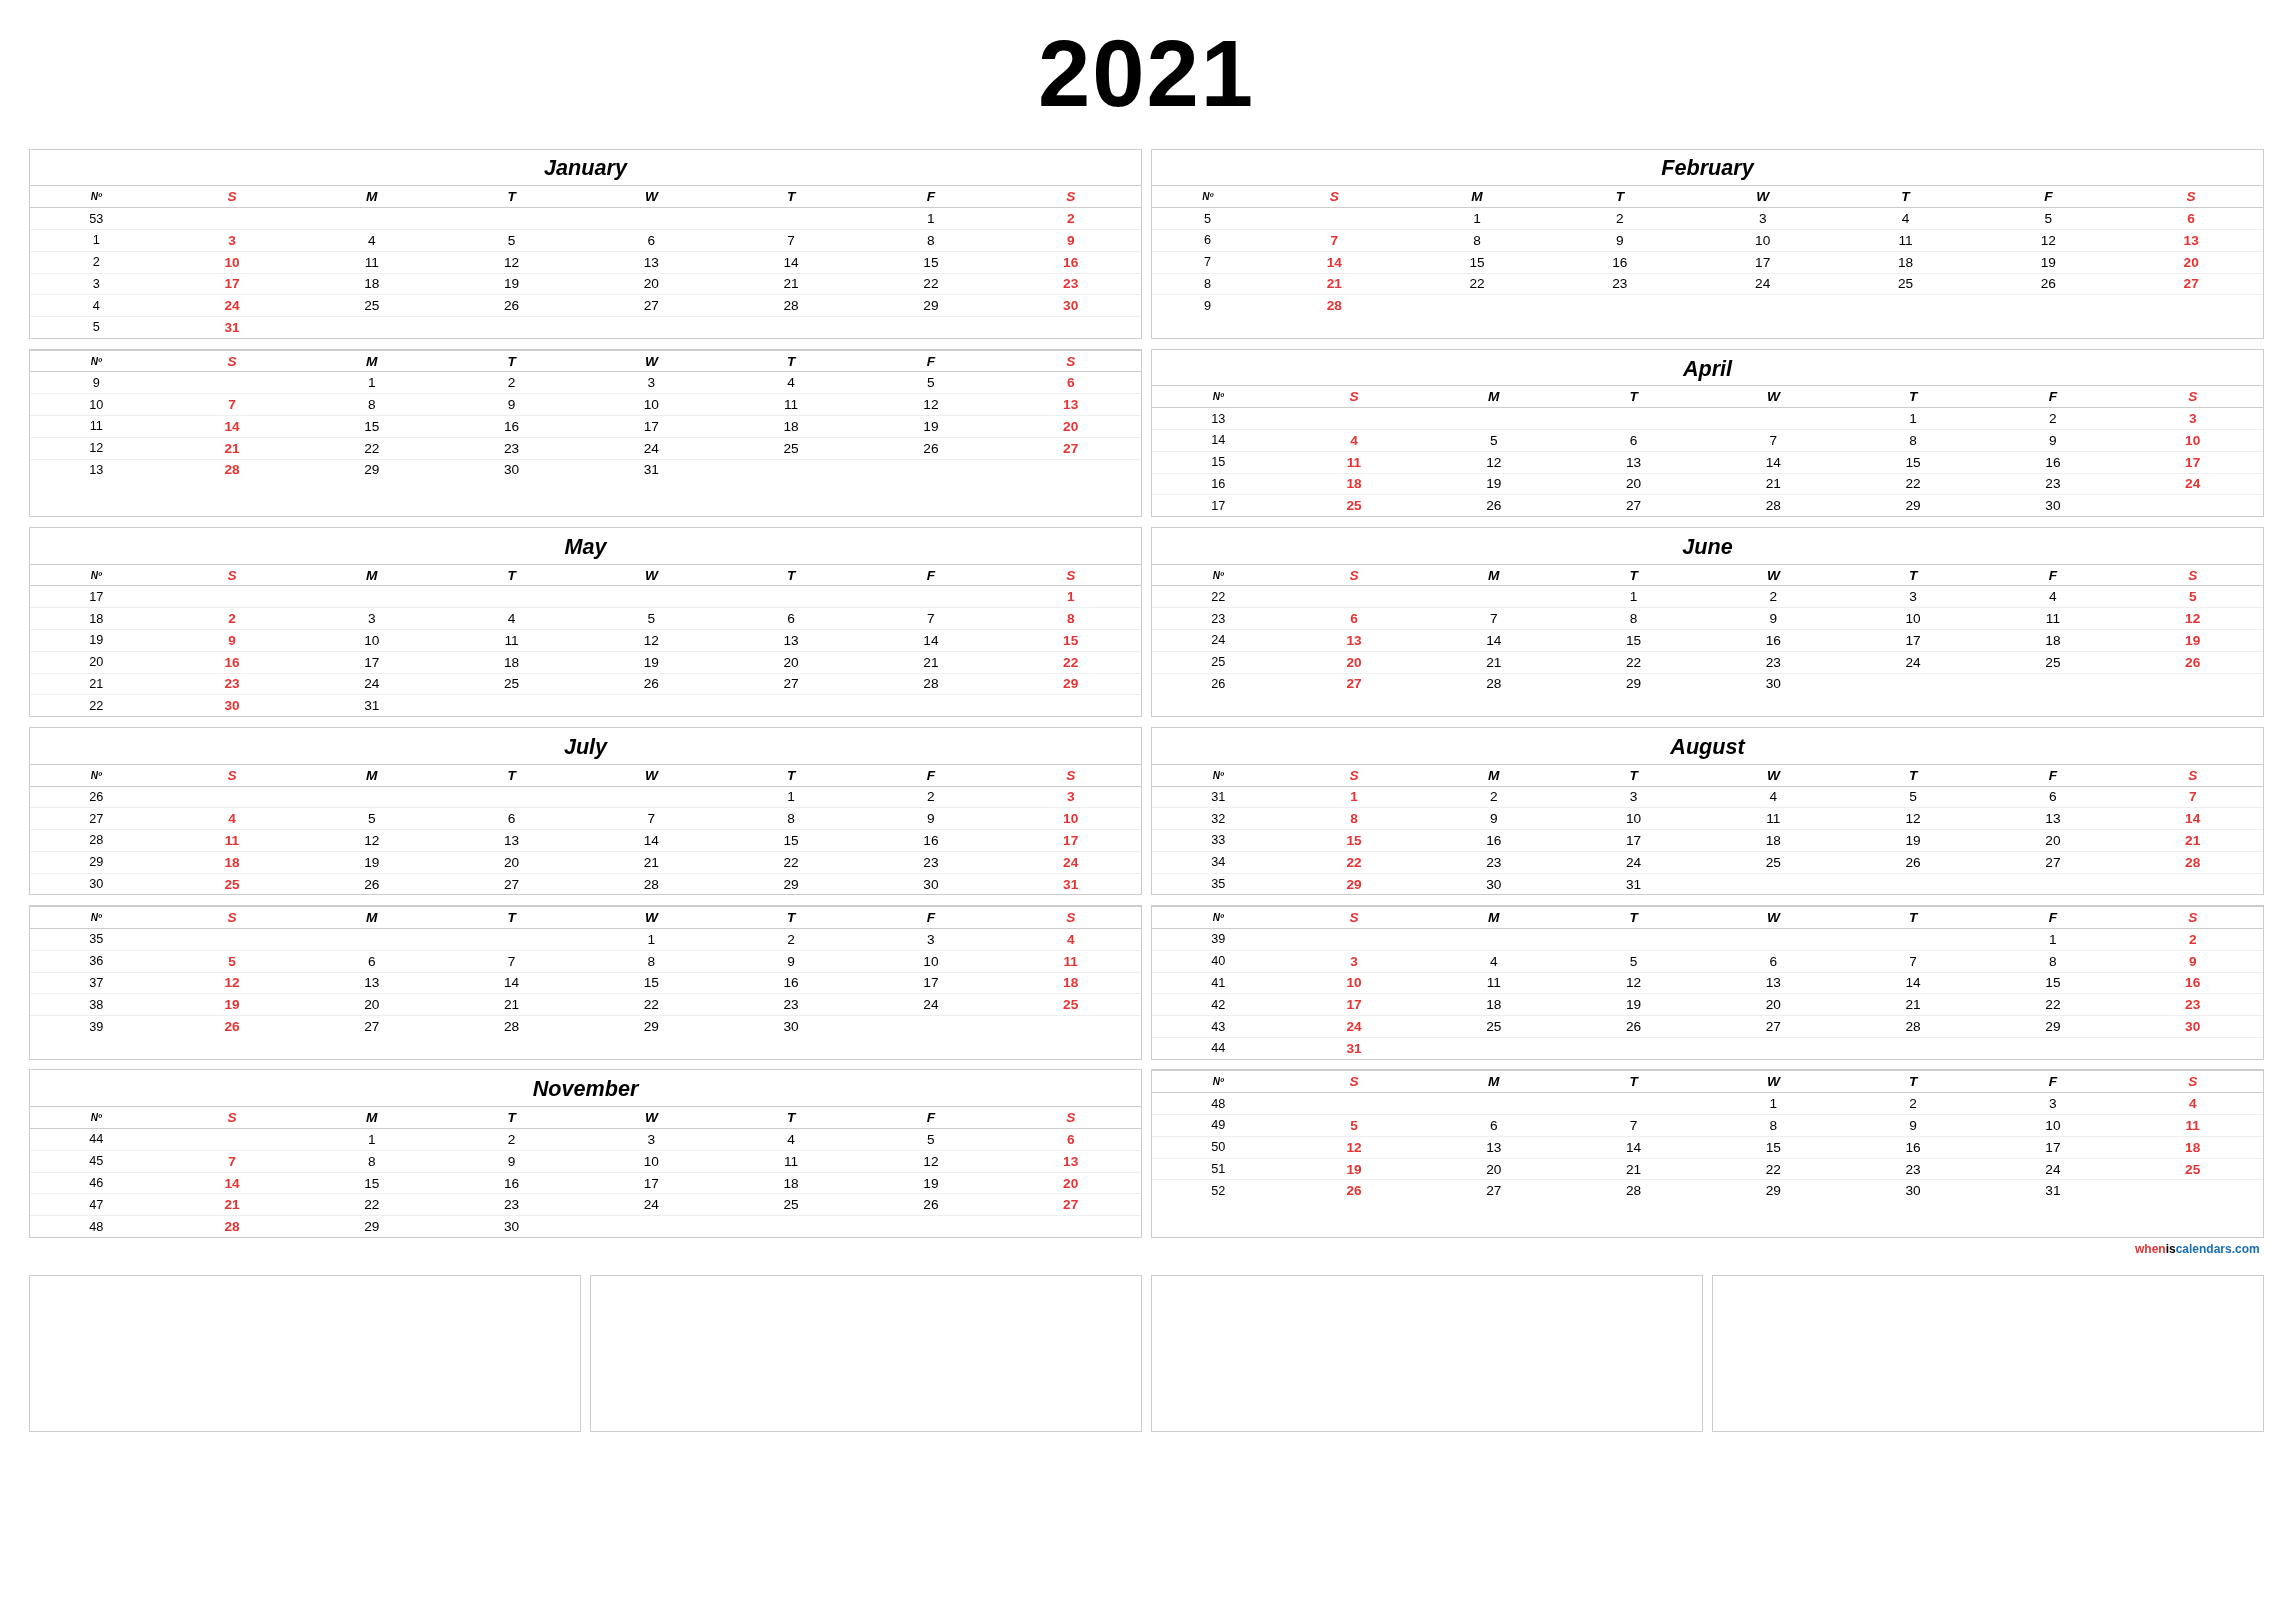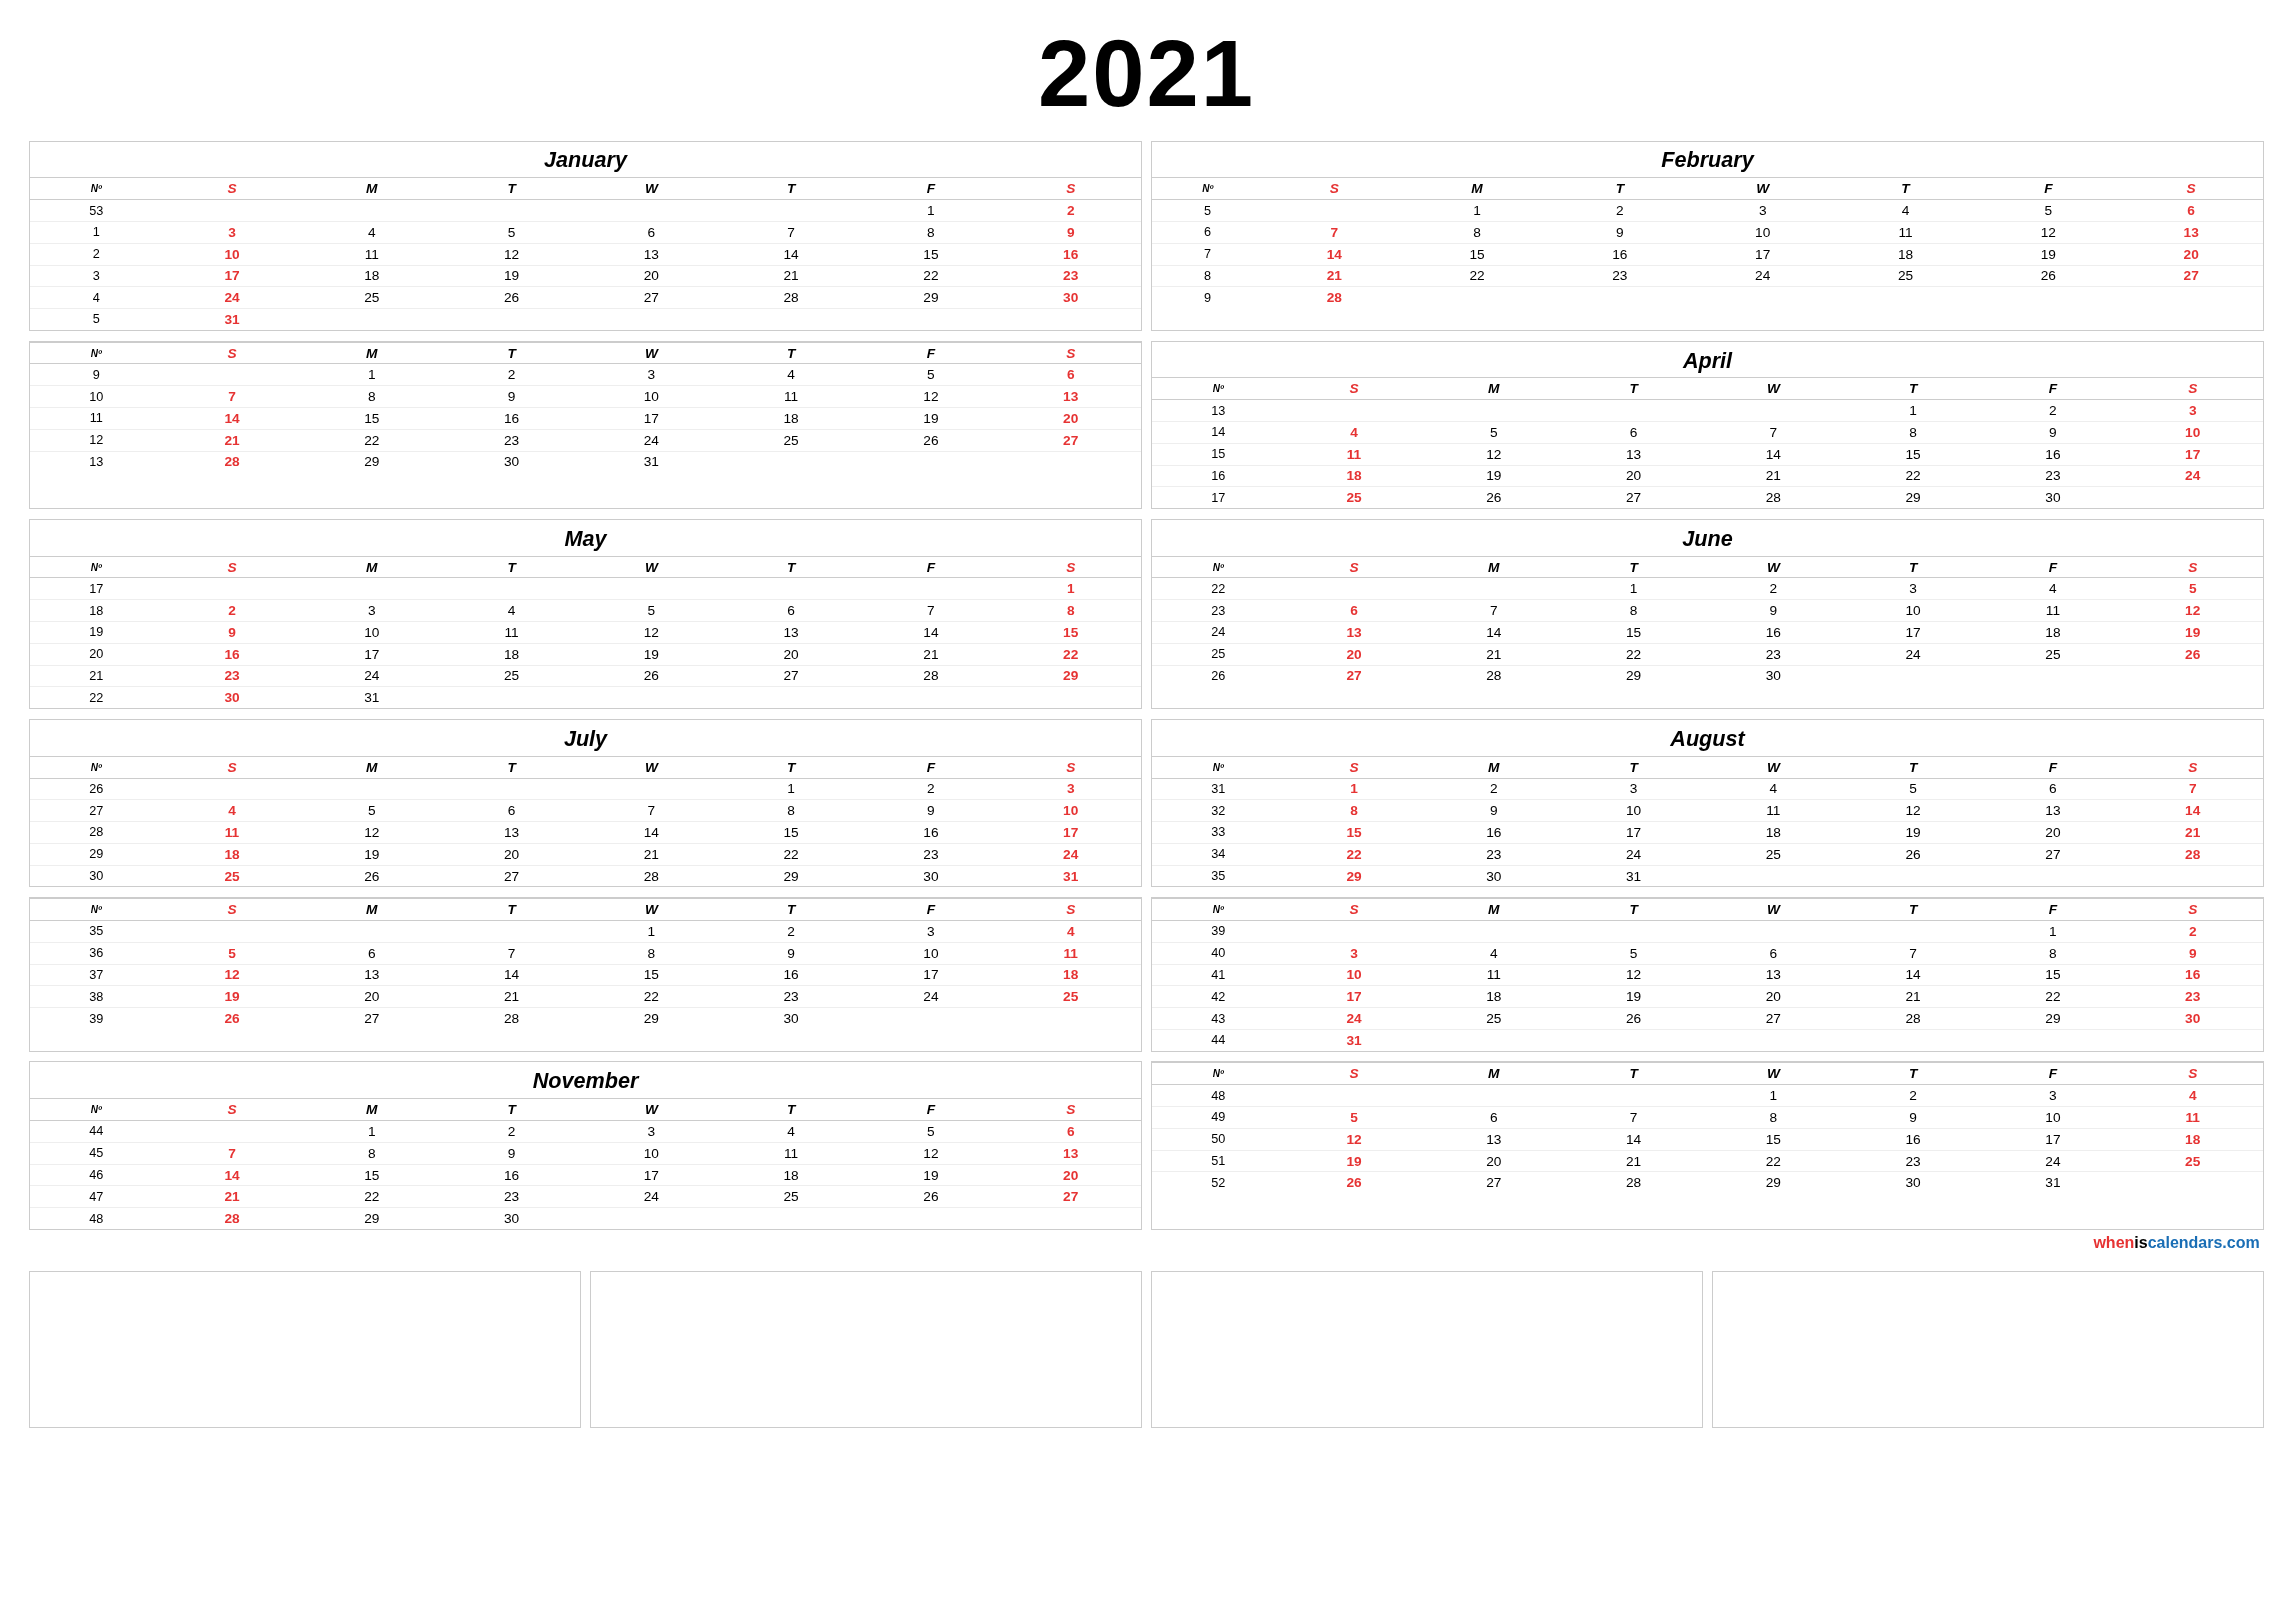--- a/index.html
+++ b/index.html
@@ -8,21 +8,21 @@
       font-family: Arial, sans-serif;
       width: 2293px;
       min-height: 1621px;
       padding: 19.6px;
     }
     .year-title {
       text-align: center;
       font-size: 94px;
       font-weight: 900;
       color: #000;
-      margin-bottom: 13px;
+      margin-bottom: 21px;
       letter-spacing: 2px;
     }
     .calendar-grid {
       display: grid;
       grid-template-columns: repeat(2, 1fr);
       gap: 9.8px;
       padding: 0 9.8px;
     }
     .month-block {
       border: 1.5px solid #ccc;
@@ -91,21 +91,21 @@
       margin-top: 7.8px;
     }
     .bottom-box {
       border: 1.5px solid #ccc;
       height: 157px;
       background: #fff;
     }
     .watermark {
       text-align: right;
       padding: 3.9px 13.7px 2px 0;
-      font-size: 16px;
+      font-size: 12px;
     }
     .watermark span.when { color: #e63333; font-weight: 700; }
     .watermark span.is { color: #000; font-weight: 700; }
     .watermark span.cal { color: #1a6eb5; font-weight: 700; }
   </style>
 </head>
 <body>
 
 <div class="year-title">2021</div>
 

